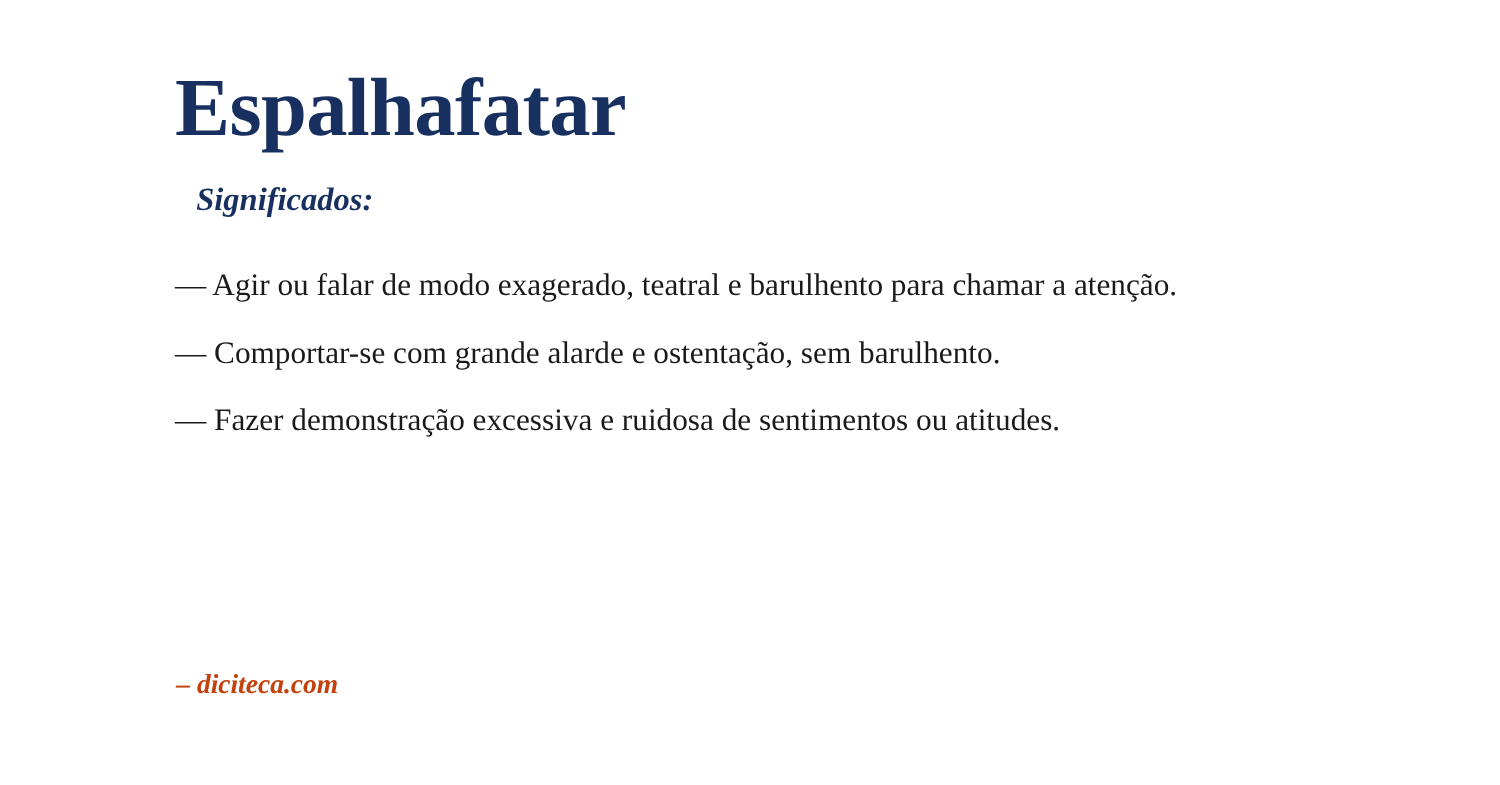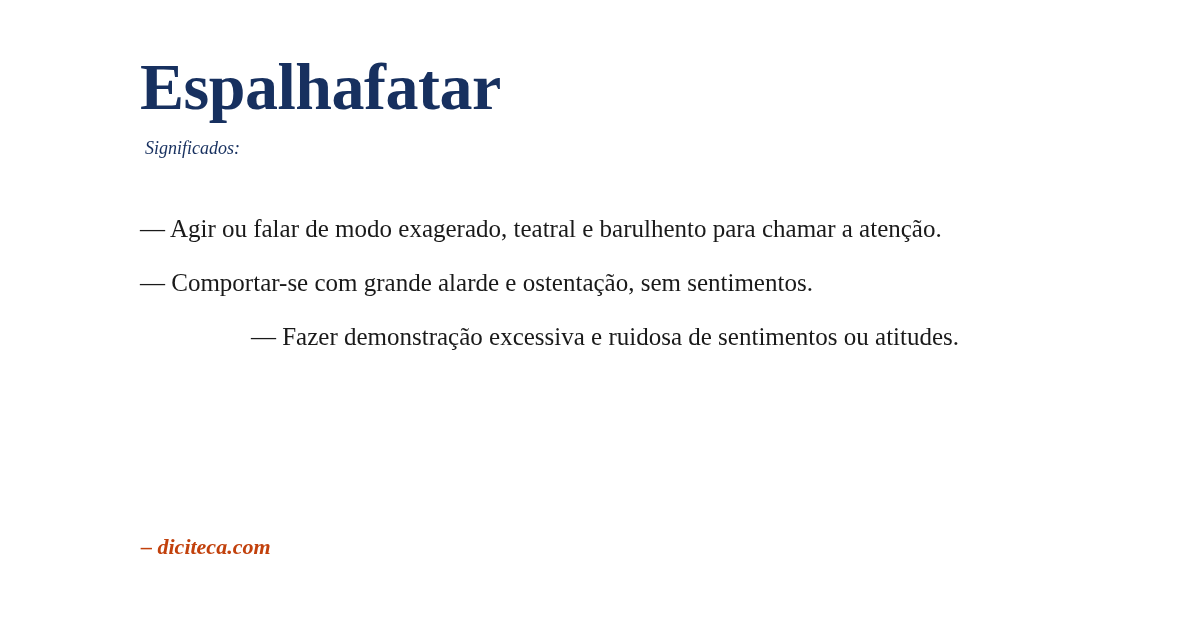--- a/index.html
+++ b/index.html
@@ -37,25 +37,25 @@
     font-size: 66px;
     line-height: 70px;
     letter-spacing: -0.5px;
     color: #17305f;
     white-space: nowrap;
   }
   .subtitle {
     position: absolute;
     left: 1px;
     top: 129px;
-    margin: 4px;
+    margin: 16px;
     font-family: "Liberation Serif", "DejaVu Serif", serif;
-    font-weight: normal;
+    font-weight: bold;
     font-style: italic;
-    font-size: 18px;
+    font-size: 26px;
     line-height: 30px;
     color: #17305f;
     white-space: nowrap;
   }
   .definitions {
     position: absolute;
     left: 0;
     top: 211px;
     width: 930px;
     margin: 0;
@@ -66,21 +66,20 @@
     font-family: "Liberation Serif", "DejaVu Serif", serif;
     font-size: 25px;
     line-height: 35px;
     color: #1a1a1a;
     margin: 0 0 19px 0;
     padding: 0;
     text-indent: 0;
   }
   .definition-item:last-child {
     margin-bottom: 0;
-    text-align: center;
   }
   .def-dash {
     display: inline;
     white-space: pre;
   }
   .source {
     position: absolute;
     left: 1px;
     top: 534px;
     font-family: "Liberation Serif", "DejaVu Serif", serif;
@@ -100,20 +99,20 @@
 
 <div class="card">
   <div class="content">
 
     <h1 class="word-title">Espalhafatar</h1>
 
     <h2 class="subtitle">Significados:</h2>
 
     <ul class="definitions">
       <li class="definition-item"><span class="def-dash">— </span><span>Agir ou falar de modo exagerado, teatral e barulhento para chamar a atenção.</span></li>
-      <li class="definition-item"><span class="def-dash">— </span><span>Comportar-se com grande alarde e ostentação, sem sentimentos.</span></li>
+      <li class="definition-item"><span class="def-dash">— </span><span>Comportar-se com grande alarde e ostentação, sem barulhento.</span></li>
       <li class="definition-item"><span class="def-dash">— </span><span>Fazer demonstração excessiva e ruidosa de sentimentos ou atitudes.</span></li>
     </ul>
 
     <div class="source"><span class="source-dash">– </span><span>diciteca.com</span></div>
 
   </div>
 </div>
 
 </body></html>

